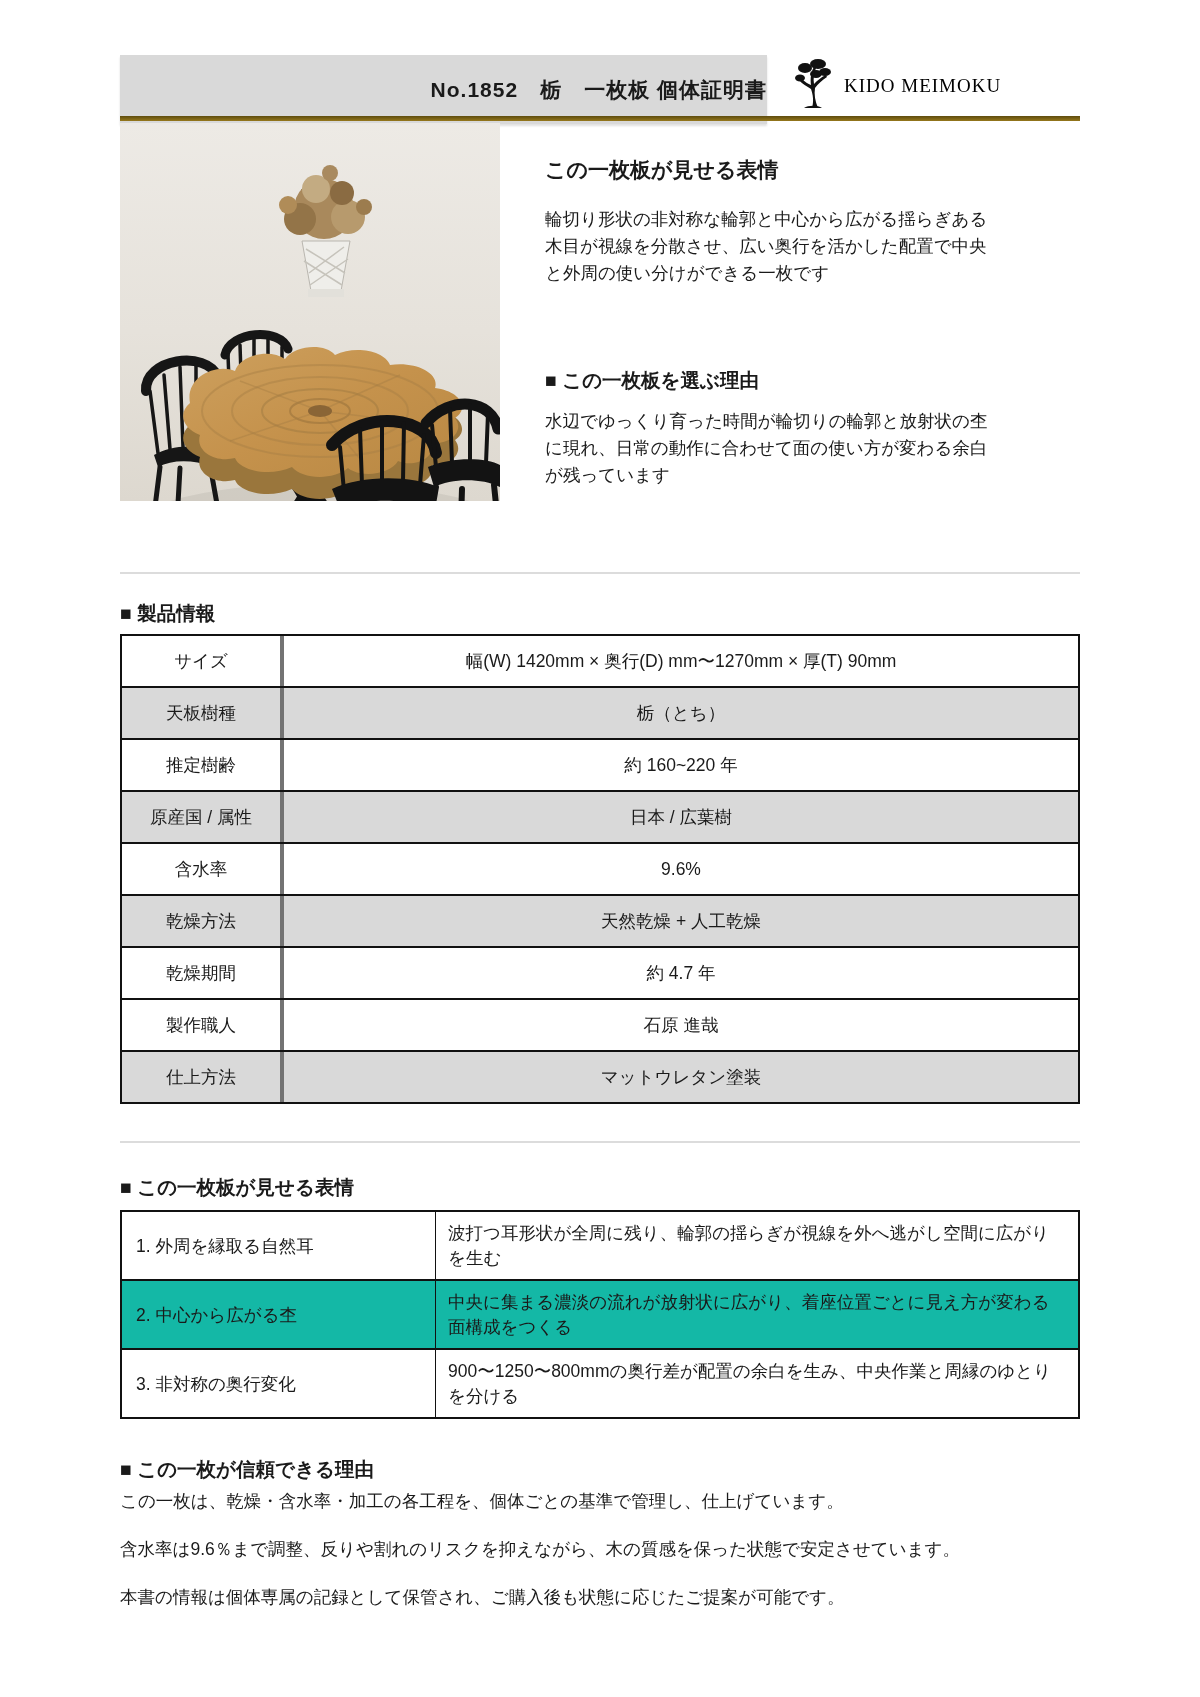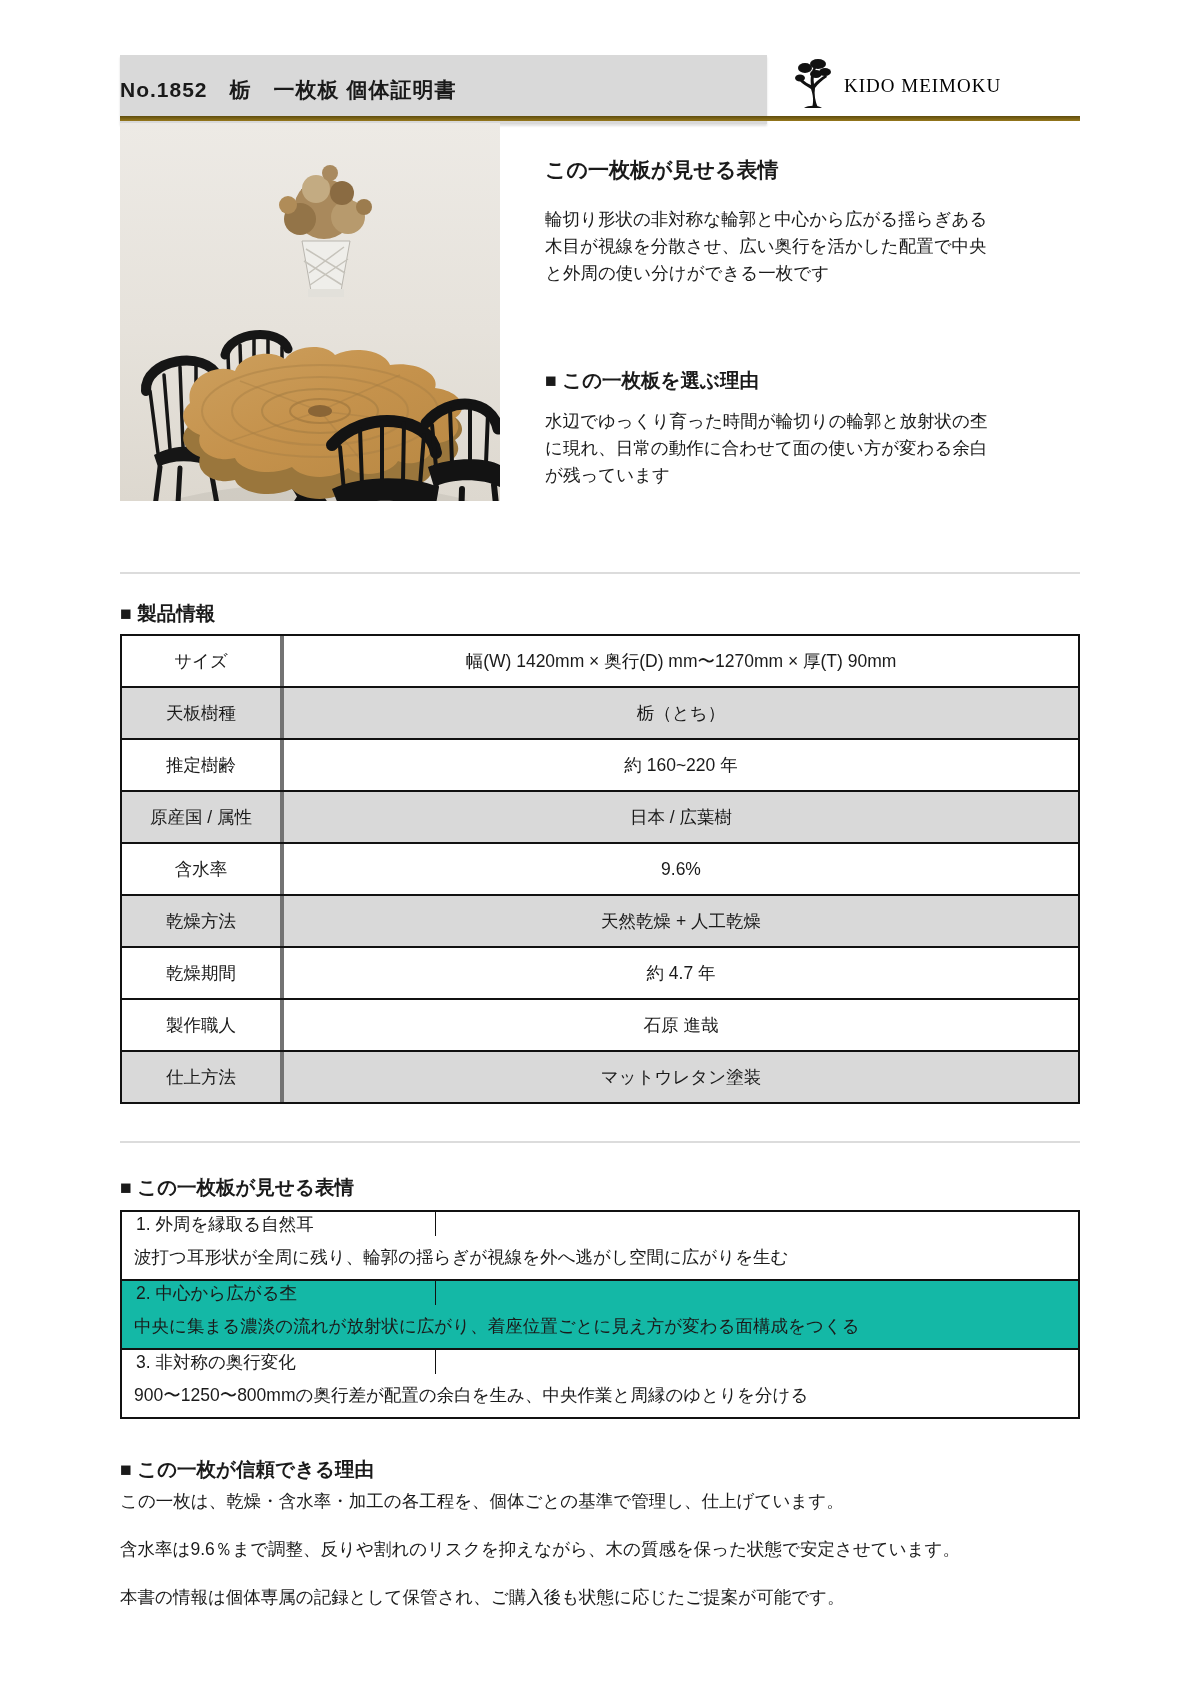--- a/index.html
+++ b/index.html
@@ -3,21 +3,21 @@
 <meta charset="utf-8">
 <style>
   html,body{margin:0;padding:0;background:#ffffff;}
   .page{
     position:relative;width:1200px;height:1697px;background:#ffffff;
     font-family:"Liberation Sans","DejaVu Sans",sans-serif;color:#1a1a1a;overflow:hidden;
   }
   
   .title-box{
     position:absolute;left:120px;top:55px;width:647px;height:69px;background:#d9d9d9;
-    display:flex;align-items:center;justify-content:flex-start;
+    display:flex;align-items:center;justify-content:flex-end;
     font-size:21px;font-weight:bold;letter-spacing:1px;
     box-shadow:0 2px 2px rgba(0,0,0,0.12);
   }
   .brand{
     position:absolute;left:792px;top:55px;width:290px;height:61px;
     display:flex;align-items:center;gap:10px;
   }
   .brand-text{
     font-family:"Liberation Serif","DejaVu Serif",serif;
     font-weight:normal;font-size:19px;letter-spacing:1px;color:#000000;white-space:nowrap;
@@ -47,21 +47,21 @@
   .prow .plabel{
     width:158px;border-right:4px solid #737373;display:flex;align-items:center;justify-content:center;
     font-size:17.5px;
   }
   .prow .pvalue{flex:1;display:flex;align-items:center;justify-content:center;font-size:17.5px;}
   .prow.gray{background:#d9d9d9;}
   
   .ftable{
     position:absolute;left:120px;top:1210px;width:956px;border:2px solid #111;background:#fff;
   }
-  .frow{display:flex;height:67px;border-bottom:2px solid #111;flex-direction:column;}
+  .frow{display:flex;height:67px;border-bottom:2px solid #111;}
   .frow:last-child{border-bottom:none;}
   .frow .flabel{
     width:314px;border-right:1px solid #111;display:flex;align-items:center;
     padding-left:14px;box-sizing:border-box;font-size:17.5px;
   }
   .frow .fvalue{
     flex:1;display:flex;align-items:center;padding:6px 12px;box-sizing:border-box;
     font-size:17.5px;line-height:25px;
   }
   .frow.gray{background:#14b8a6;}

